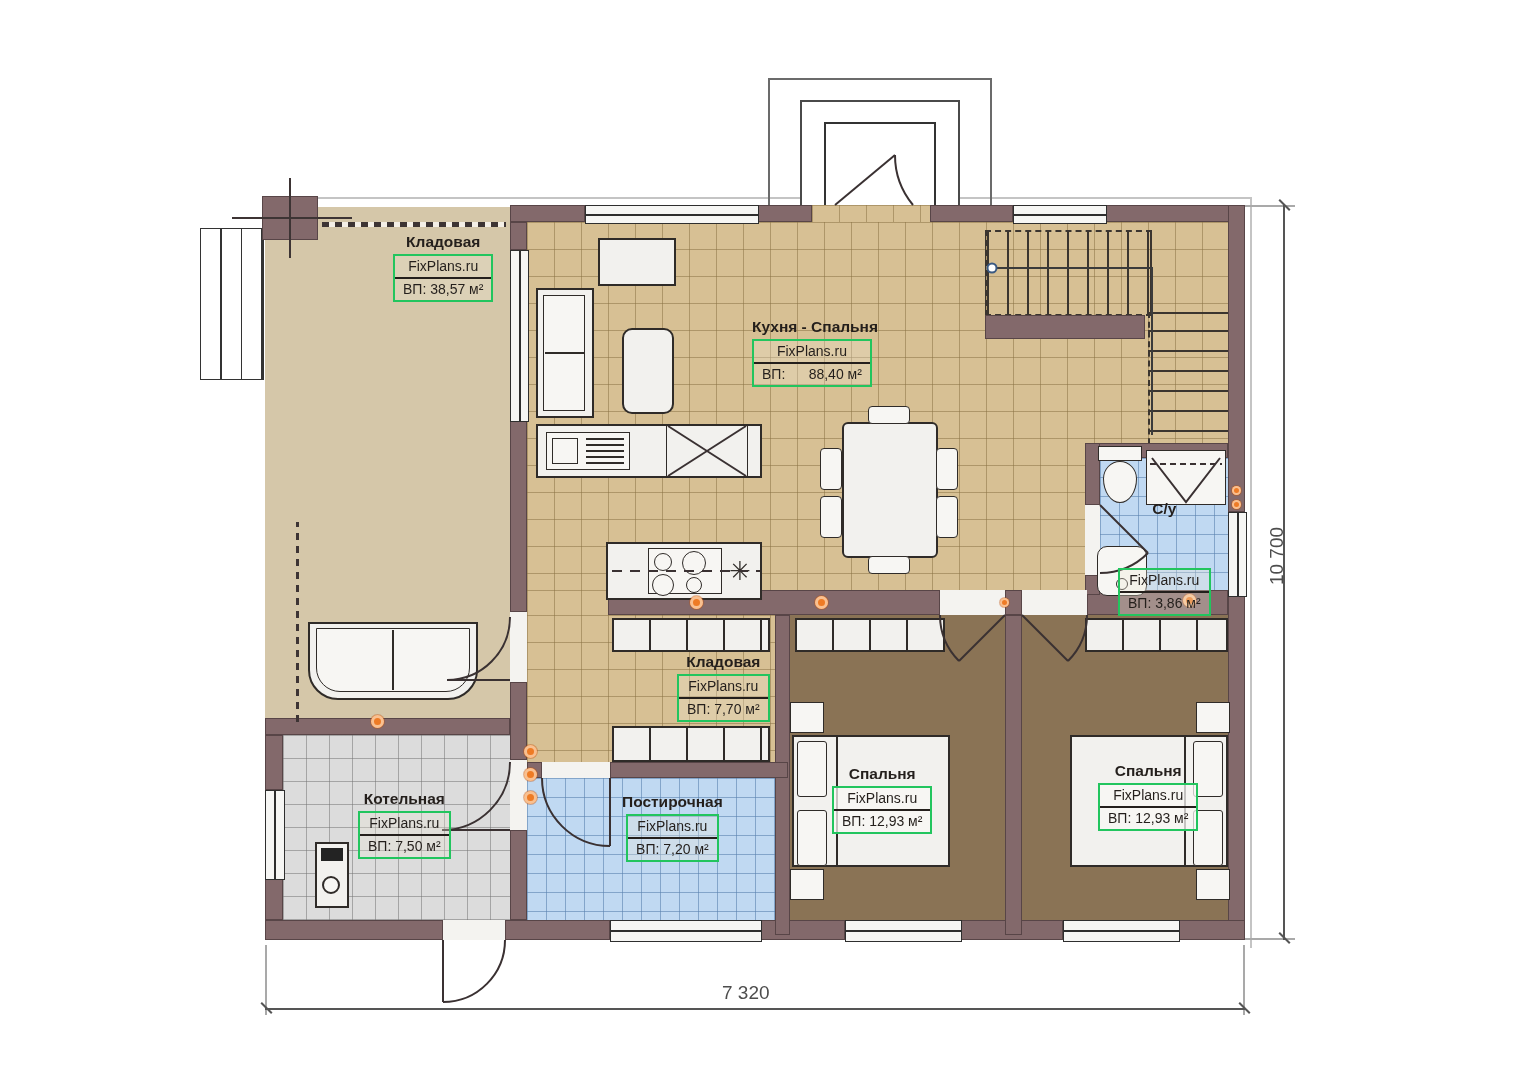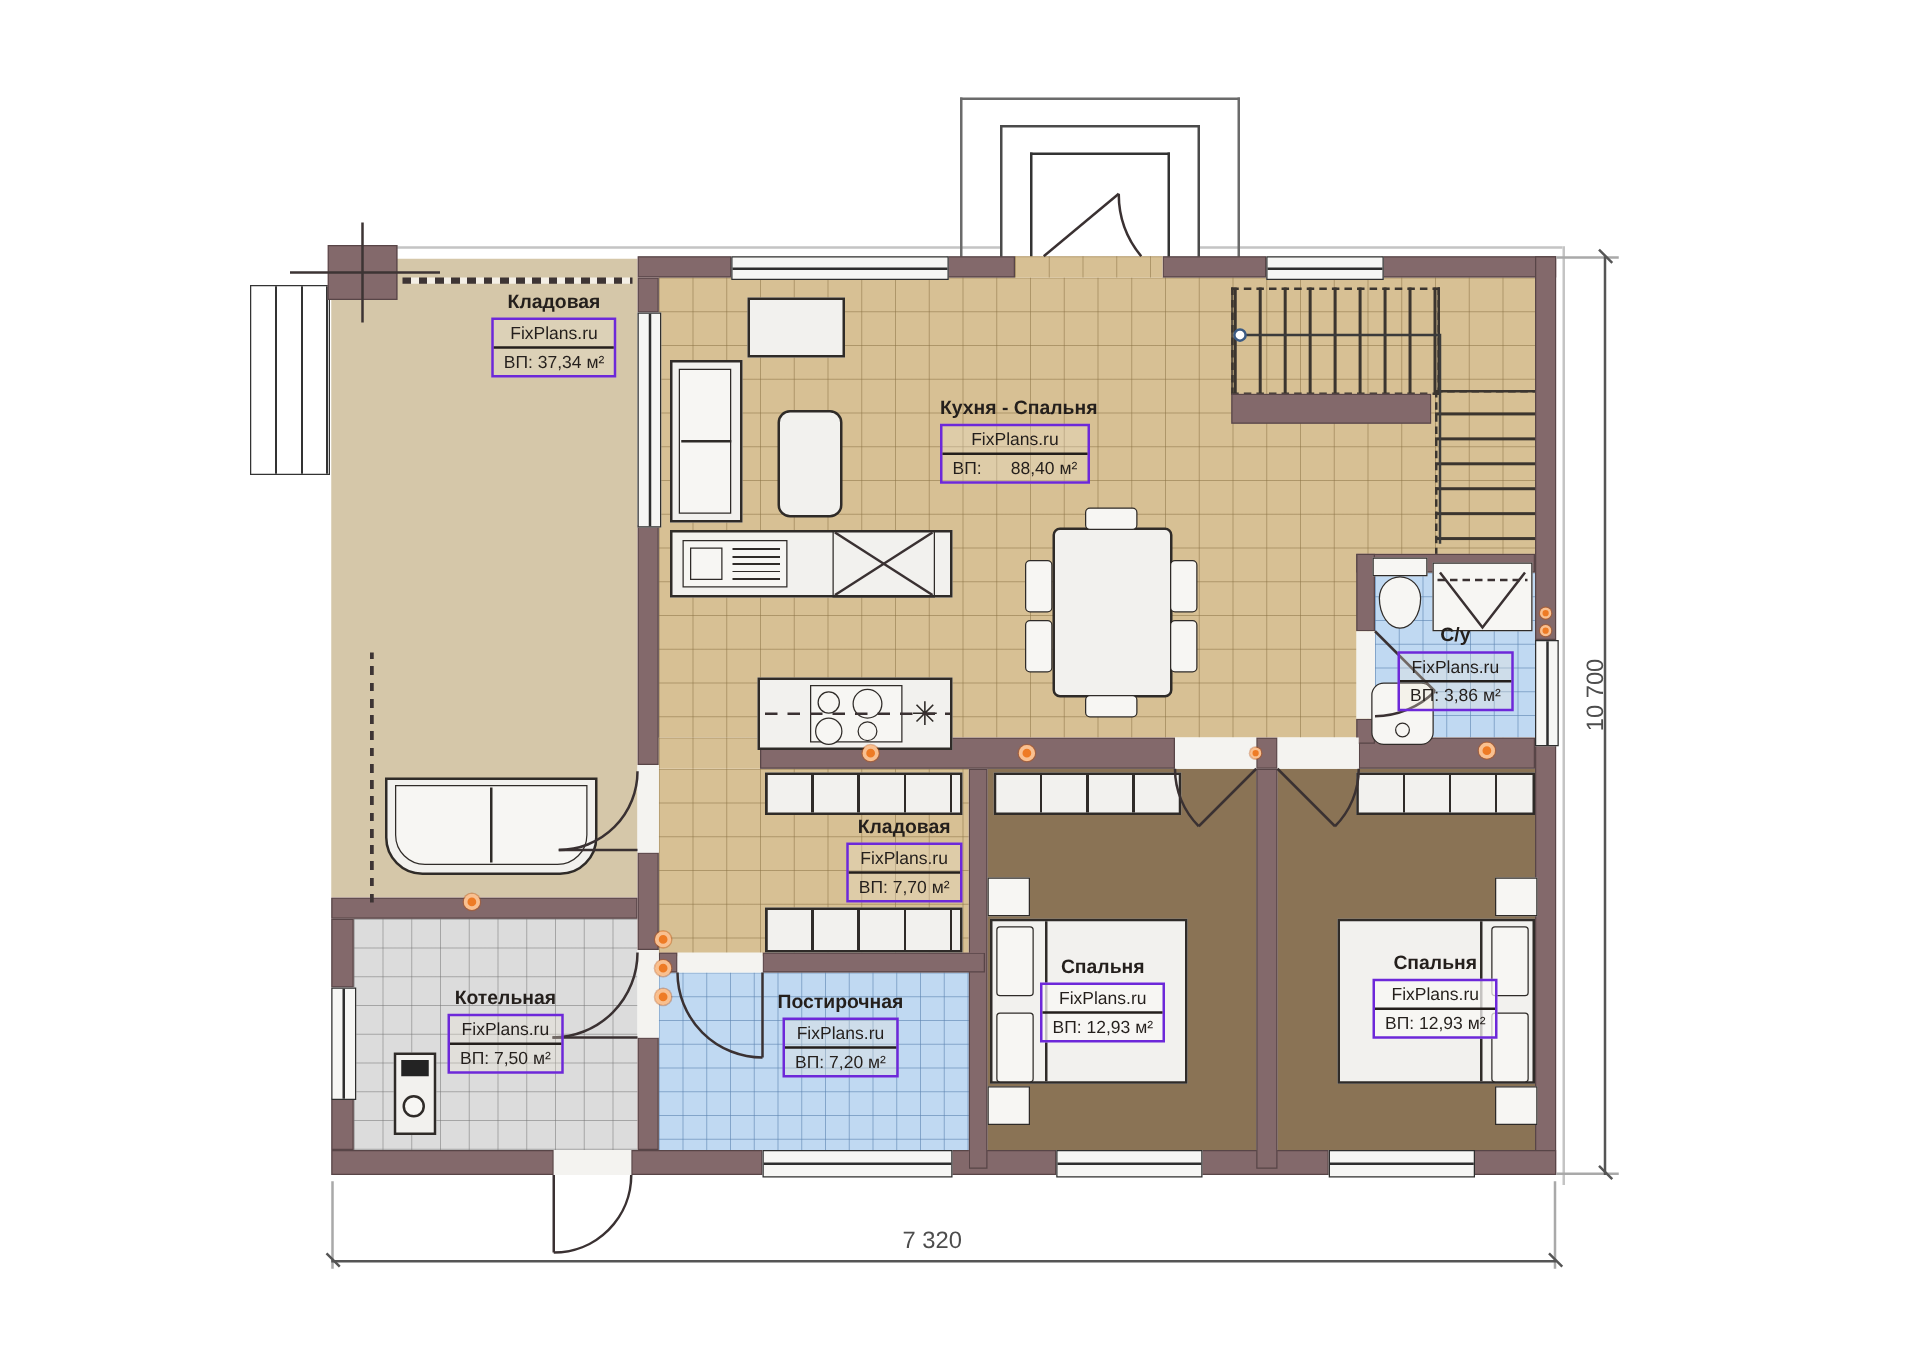--- a/index.html
+++ b/index.html
@@ -37,21 +37,21 @@
   .treads-h{position:absolute;z-index:3;border:2px dashed #3b352f;
     background-image:repeating-linear-gradient(0deg,#3b352f 0 2px,transparent 2px 20px);}
   
   .furn{position:absolute;background:#f2f1ee;border:2px solid #2f2b28;z-index:10;box-sizing:border-box;}
   .furn-thin{position:absolute;background:#f7f6f3;border:1.5px solid #2f2b28;z-index:11;box-sizing:border-box;}
   .cells{background-image:repeating-linear-gradient(90deg,transparent 0 35px,#2f2b28 35px 37px);}
   .circ{position:absolute;border:1.5px solid #2f2b28;border-radius:50%;z-index:12;box-sizing:border-box;background:#f7f6f3;}
   
   .room-label{position:absolute;display:flex;flex-direction:column;align-items:center;color:#241f1c;z-index:30;}
   .rname{font-weight:700;font-size:15.5px;margin-bottom:3px;white-space:nowrap;}
-  .lbox{border:2px solid #6d28d9;background:rgba(240,232,214,.30);}
+  .lbox{border:2px solid #22c55e;background:rgba(240,232,214,.30);}
   .lbox .row{font-size:14px;padding:1px 8px;text-align:center;white-space:pre;line-height:1.35;}
   .lbox .row + .row{border-top:2px solid #241f1c;}
   
   .odot{position:absolute;width:13px;height:13px;border-radius:50%;z-index:25;background:#ee7b25;
         box-shadow:inset 0 0 0 3px #f8c091,0 0 0 1px rgba(190,85,20,.4);}
   .odot.small{width:9px;height:9px;box-shadow:inset 0 0 0 2px #f8c091,0 0 0 1px rgba(190,85,20,.4);}
   
   .dimline{position:absolute;background:#555;z-index:15;}
   .extline{position:absolute;background:#a9a9a9;z-index:15;}
   .tick{position:absolute;width:15px;height:2px;background:#555;transform:rotate(45deg);z-index:16;}
@@ -253,31 +253,31 @@
   <div class="odot small" style="left:1232px;top:486px;"></div>
   <div class="odot small" style="left:1232px;top:500px;"></div>
   <div class="odot" style="left:524px;top:745px;"></div>
   <div class="odot" style="left:524px;top:768px;"></div>
   <div class="odot" style="left:524px;top:791px;"></div>
 
   <div class="room-label" style="left:393px;top:233px;">
     <div class="rname">Кладовая</div>
     <div class="lbox">
       <div class="row">FixPlans.ru</div>
-      <div class="row">ВП: 37,34 м²</div>
+      <div class="row">ВП: 38,57 м²</div>
     </div>
   </div>
   <div class="room-label" style="left:752px;top:318px;align-items:flex-start;">
     <div class="rname">Кухня - Спальня</div>
     <div class="lbox">
       <div class="row">FixPlans.ru</div>
       <div class="row">ВП:      88,40 м²</div>
     </div>
   </div>
-  <div class="room-label" style="left:1118px;top:500px;">
+  <div class="room-label" style="left:1118px;top:500px;gap:47px;">
     <div class="rname">С/у</div>
     <div class="lbox">
       <div class="row">FixPlans.ru</div>
       <div class="row">ВП: 3,86 м²</div>
     </div>
   </div>
   <div class="room-label" style="left:645px;top:653px;margin-left:32px;">
     <div class="rname">Кладовая</div>
     <div class="lbox">
       <div class="row">FixPlans.ru</div>

